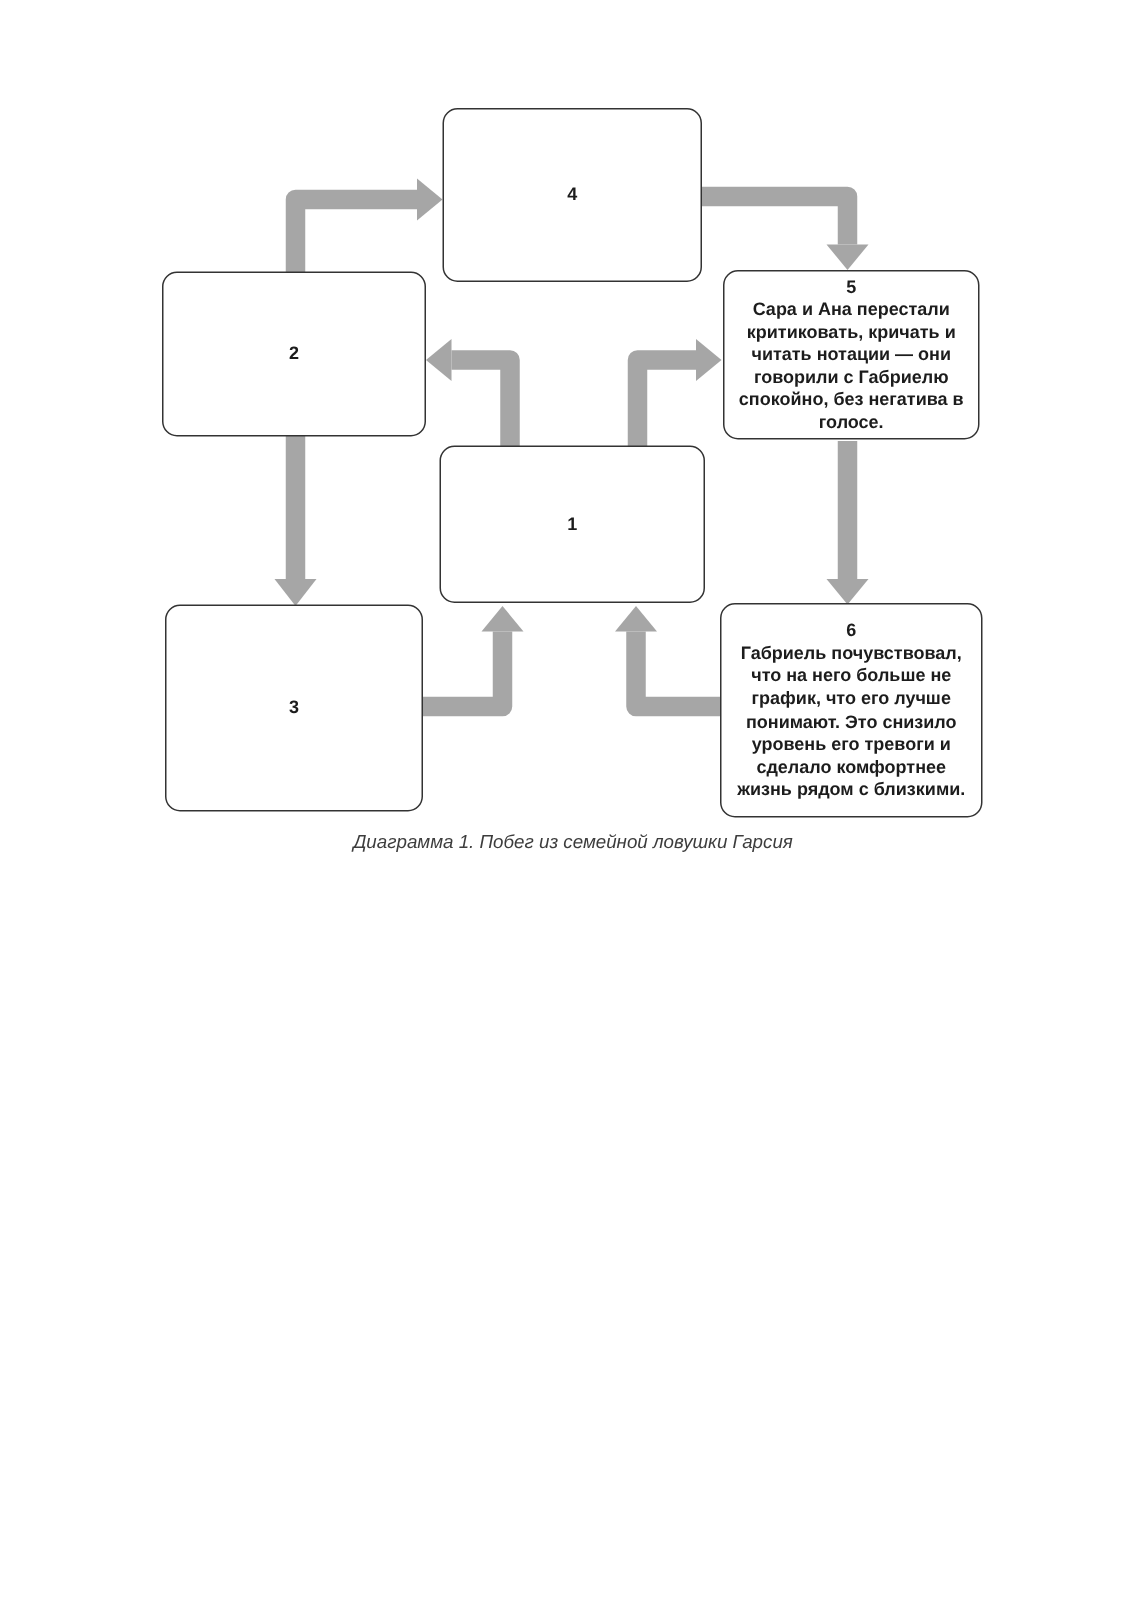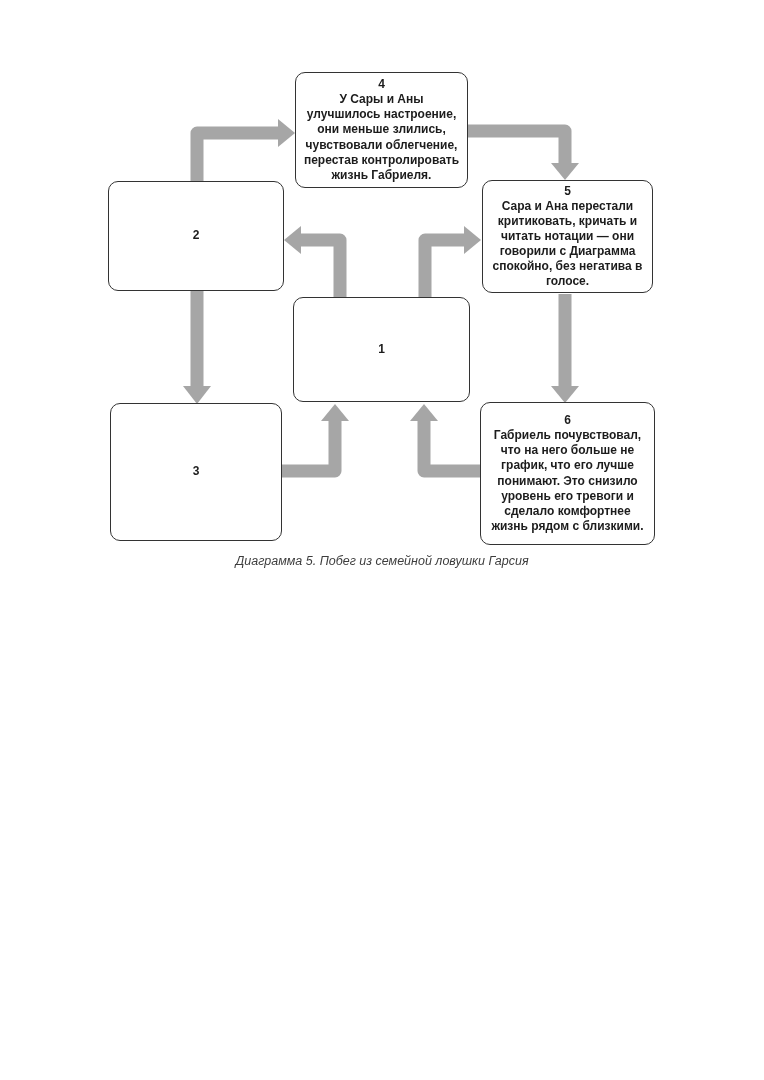--- a/index.html
+++ b/index.html
@@ -106,28 +106,27 @@
   <div class="node node-2">
     <div class="node-num">2</div>
   </div>
 
   <div class="node node-3">
     <div class="node-num">3</div>
   </div>
 
   <div class="node node-4">
     <div class="node-num">4</div>
-    <div class="node-text">У Сары и Аны улучшилось настроение, они меньше злились, чувствовали облегчение, перестав контролировать жизнь Габриеля.</div>
   </div>
 
   <div class="node node-5">
     <div class="node-num">5</div>
-    <div class="node-text">Сара и Ана перестали критиковать, кричать и читать нотации — они говорили с Диаграмма спокойно, без негатива в голосе.</div>
+    <div class="node-text">Сара и Ана перестали критиковать, кричать и читать нотации — они говорили с Габриелю спокойно, без негатива в голосе.</div>
   </div>
 
   <div class="node node-6">
     <div class="node-num">6</div>
     <div class="node-text">Габриель почувствовал, что на него больше не график, что его лучше понимают. Это снизило уровень его тревоги и сделало комфортнее жизнь рядом с близкими.</div>
   </div>
 
-  <div class="caption">Диаграмма 5. Побег из семейной ловушки Гарсия</div>
+  <div class="caption">Диаграмма 1. Побег из семейной ловушки Гарсия</div>
 
 </div>
 
 </body></html>

